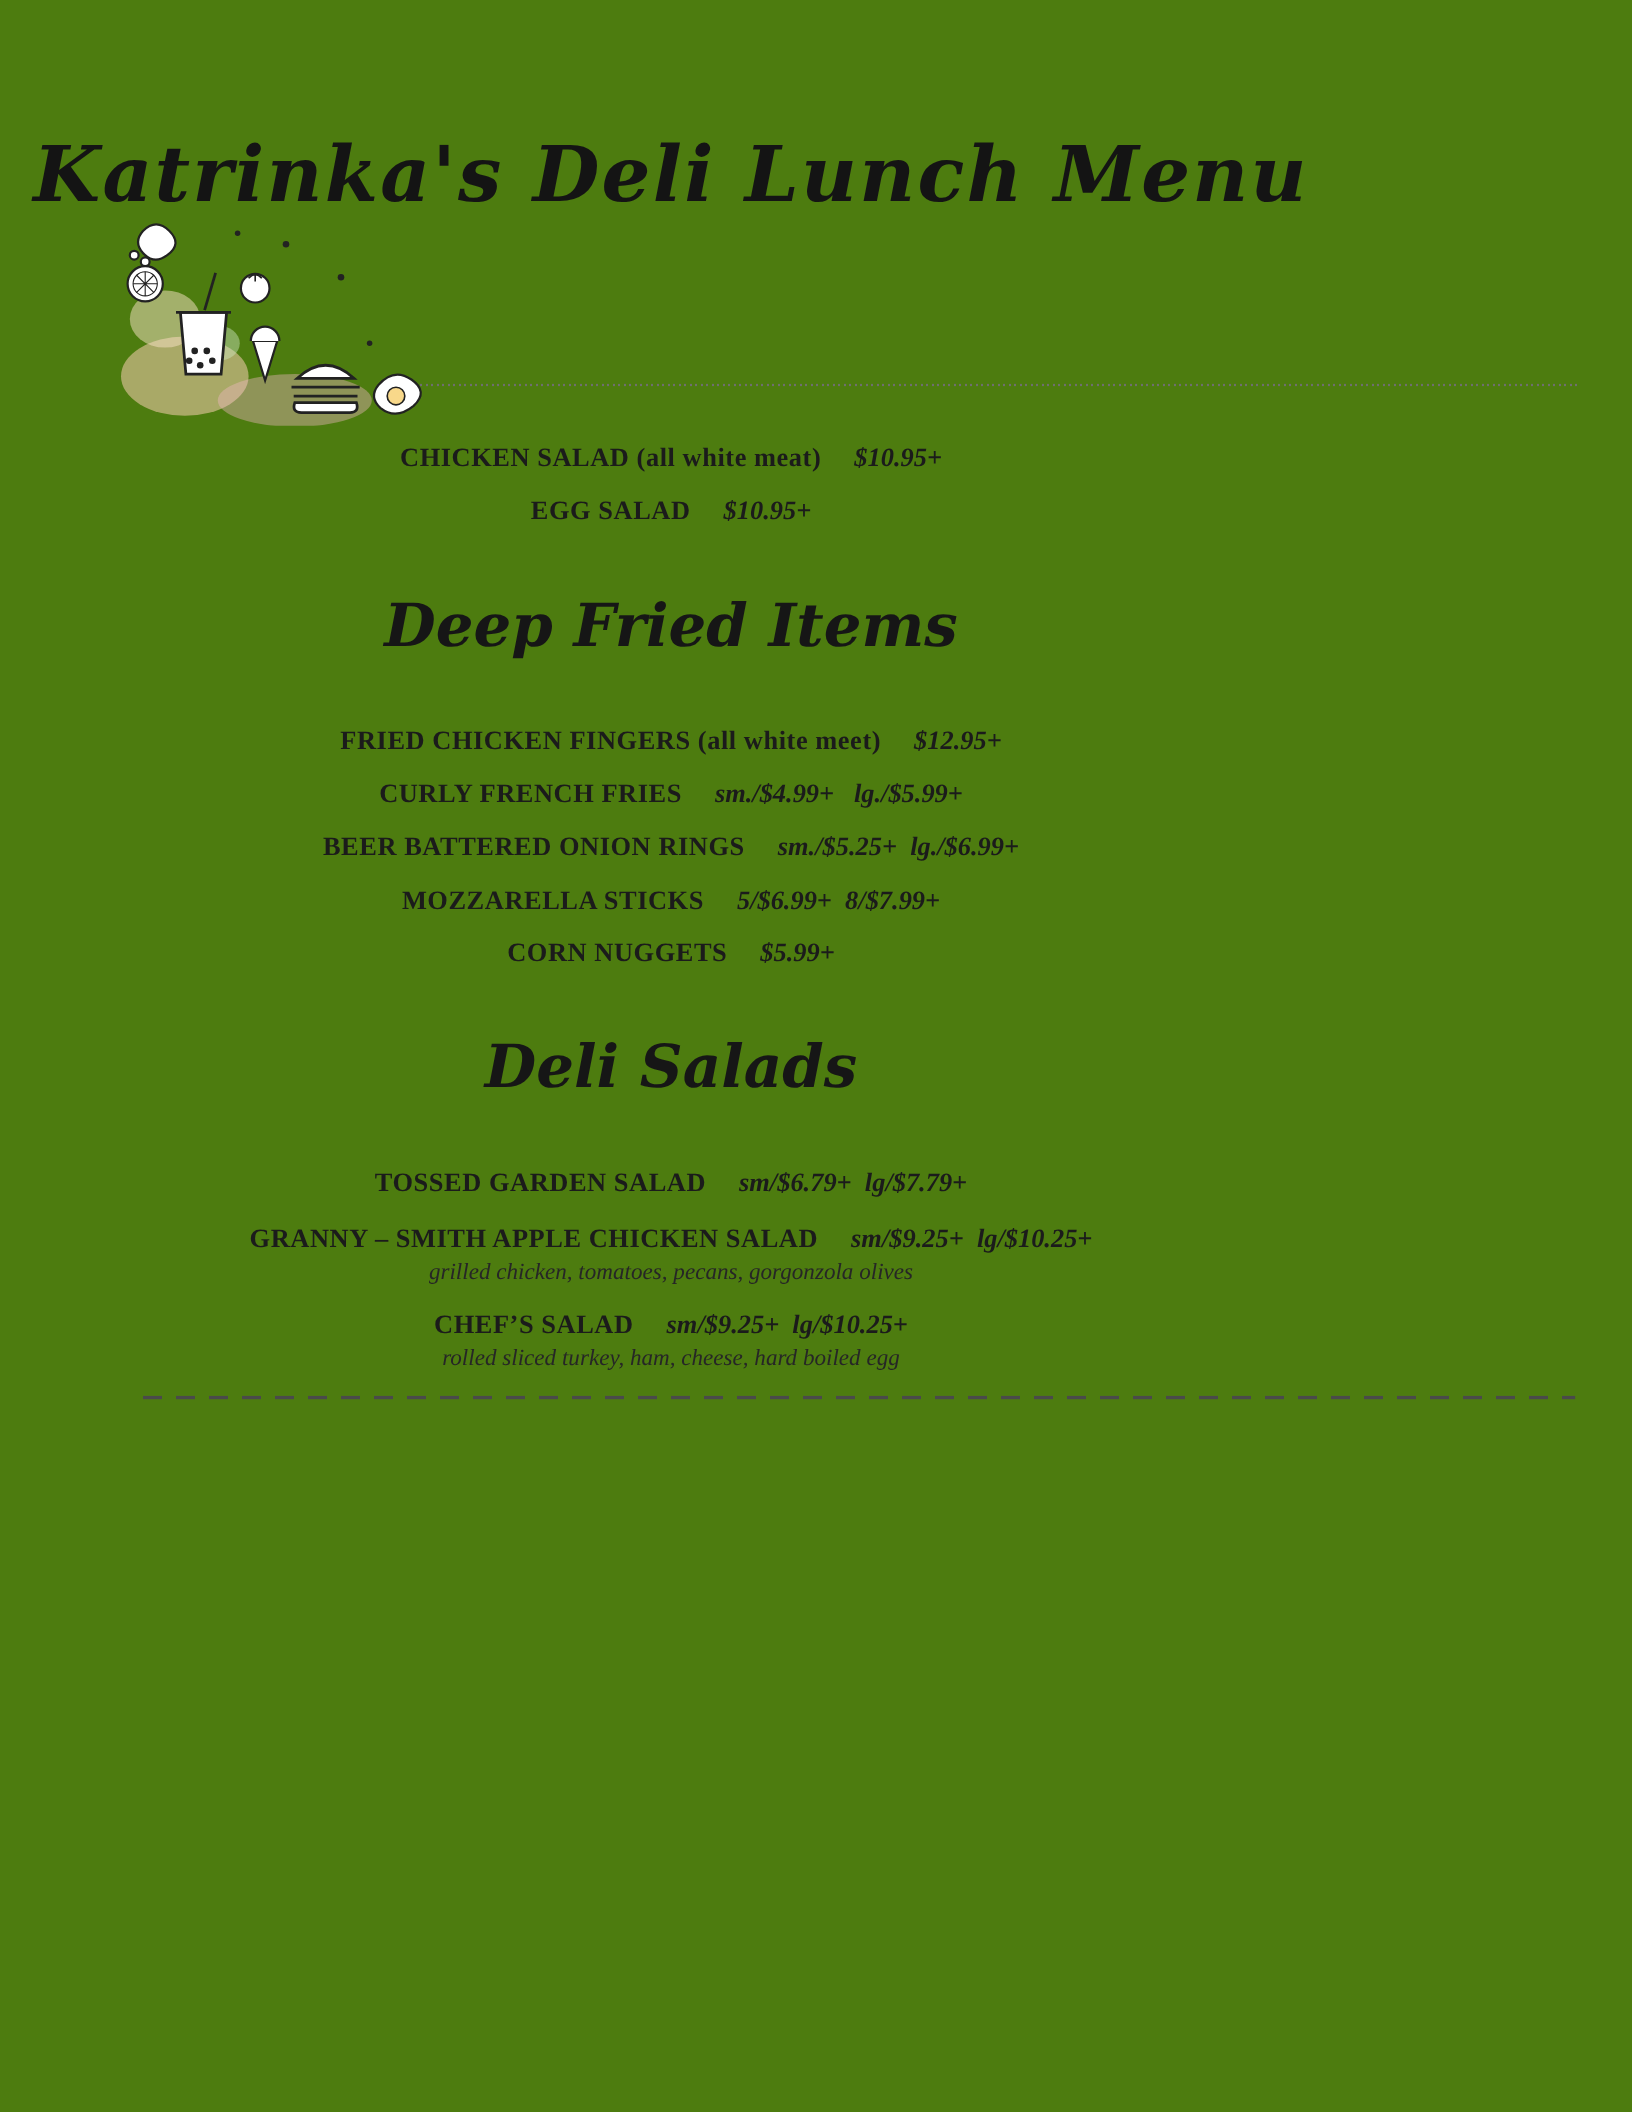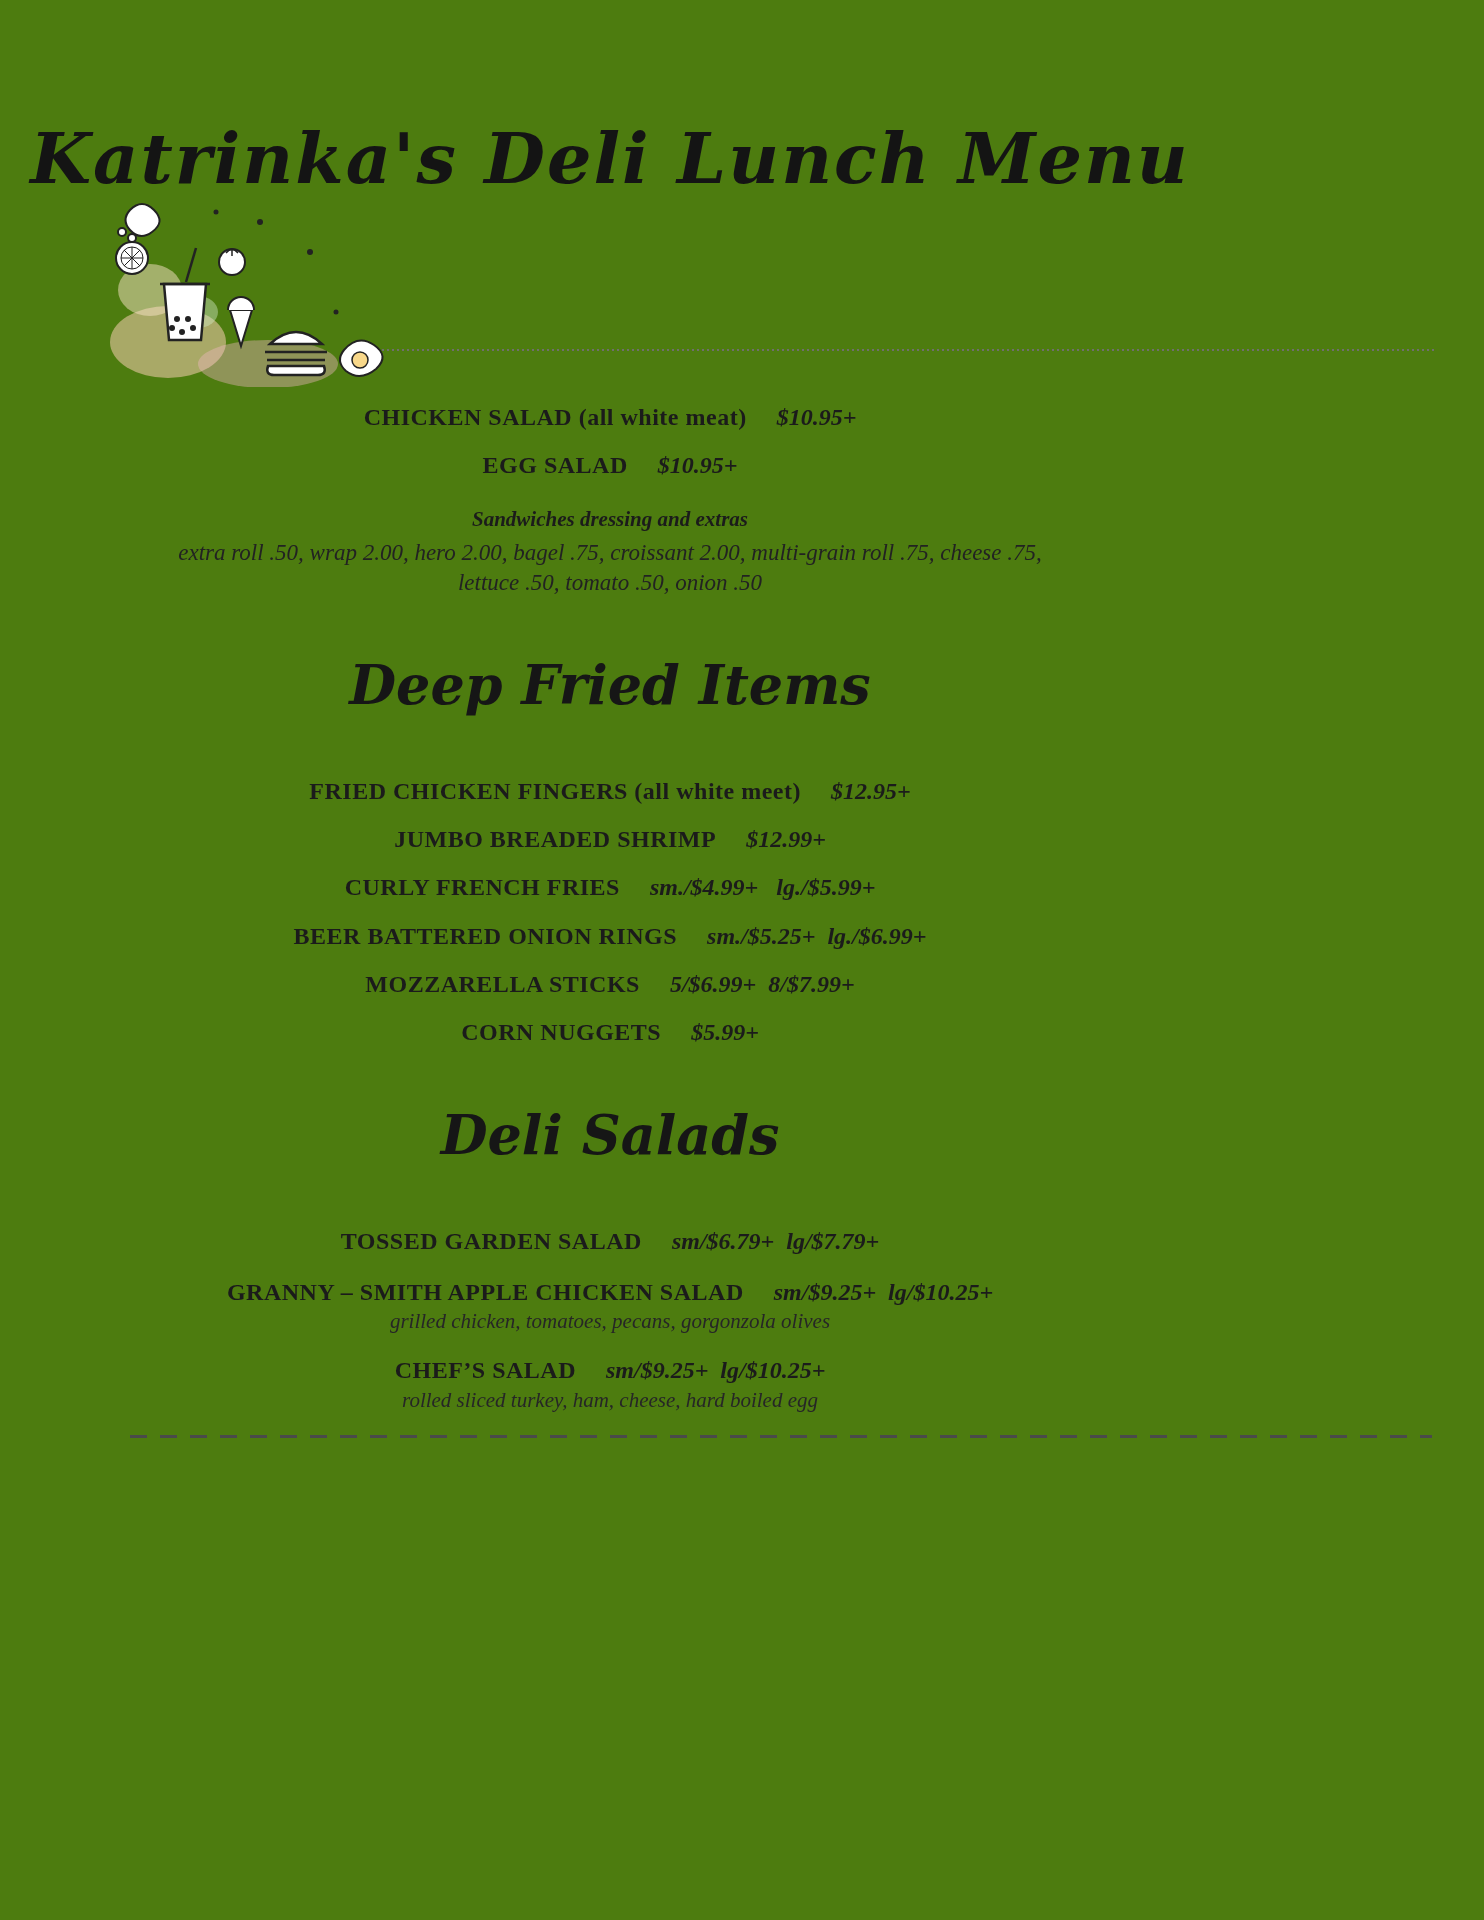--- a/index.html
+++ b/index.html
@@ -177,35 +177,27 @@
   <main class="col menu-body">
 
     <section>
       <div class="menu-item">
         <span class="iname">CHICKEN SALAD (all white meat)</span><span class="iprice">$10.95+</span>
       </div>
       <div class="menu-item">
         <span class="iname">EGG SALAD</span><span class="iprice">$10.95+</span>
       </div>
 
-      <div class="extras">
-        <div class="extras-heading">Sandwiches dressing and extras</div>
-        <div class="extras-line">extra roll .50, wrap 2.00, hero 2.00, bagel .75, croissant 2.00, multi-grain roll .75, cheese .75,</div>
-        <div class="extras-line">lettuce .50, tomato .50, onion .50</div>
-      </div>
     </section>
 
     <section>
       <h2 class="section-heading script-font">Deep Fried Items</h2>
 
       <div class="menu-item">
         <span class="iname">FRIED CHICKEN FINGERS (all white meet)</span><span class="iprice">$12.95+</span>
-      </div>
-      <div class="menu-item">
-        <span class="iname">JUMBO BREADED SHRIMP</span><span class="iprice">$12.99+</span>
       </div>
       <div class="menu-item">
         <span class="iname">CURLY FRENCH FRIES</span><span class="iprice">sm./$4.99+   lg./$5.99+</span>
       </div>
       <div class="menu-item">
         <span class="iname">BEER BATTERED ONION RINGS</span><span class="iprice">sm./$5.25+  lg./$6.99+</span>
       </div>
       <div class="menu-item">
         <span class="iname">MOZZARELLA STICKS</span><span class="iprice">5/$6.99+  8/$7.99+</span>
       </div>

